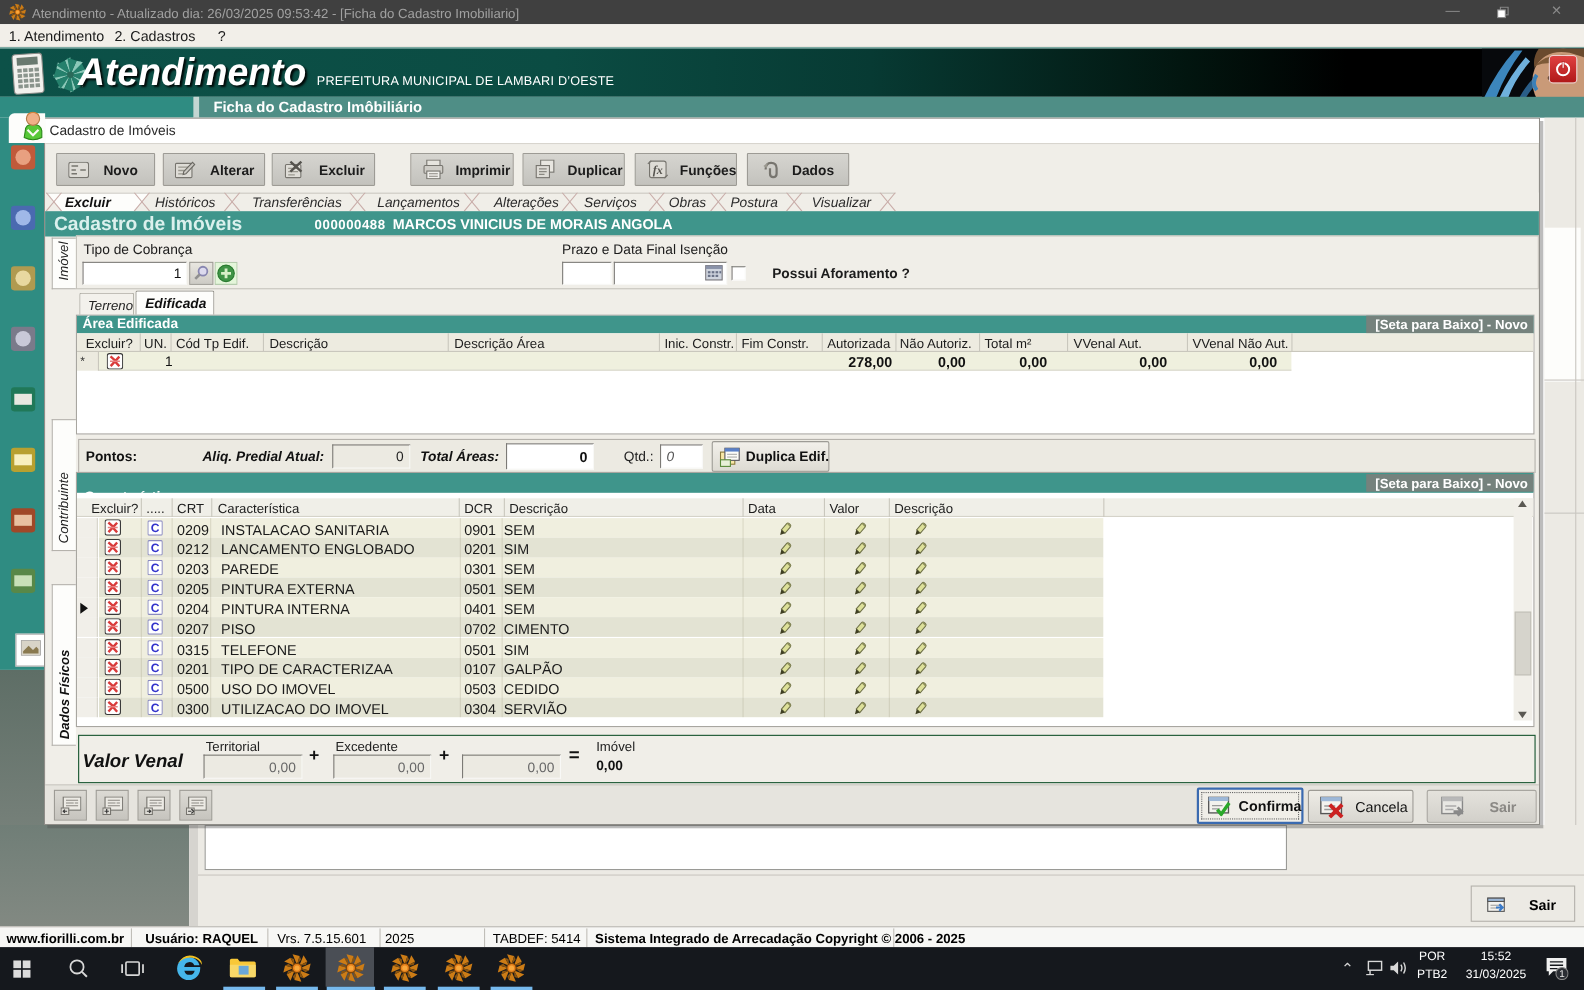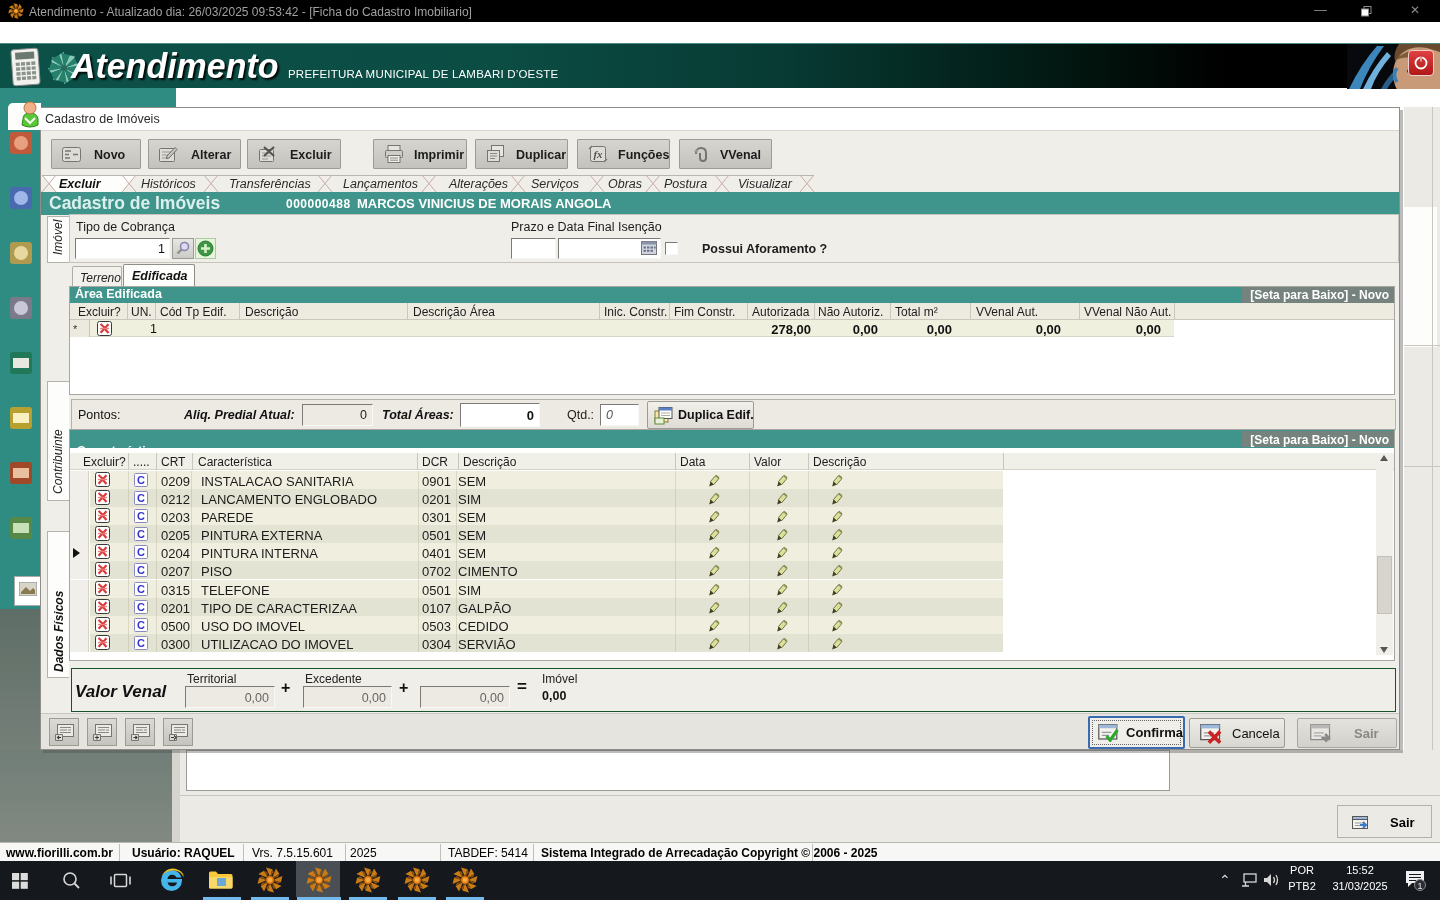--- a/index.html
+++ b/index.html
@@ -1,21 +1,21 @@
 <!DOCTYPE html>
 <html><head>
 <meta charset="utf-8">
 <style>
 * { margin:0; padding:0; box-sizing:border-box; }
 html,body { width:1440px; height:900px; overflow:hidden; background:#fff;
   font-family:"Liberation Sans", sans-serif; }
 .abs { position:absolute; }
 #stage { position:relative; width:1440px; height:900px; }
 
-#titlebar { left:0; top:0; width:1440px; height:22px; background:#000000; }
+#titlebar { left:0; top:0; width:1440px; height:22px; background:#404040; }
 #menubar { left:0; top:22px; width:1440px; height:21px; background:#f2efe9;
   font-size:13px; color:#1a1a1a; border-bottom:1px solid #e5e2db; }
 #banner { left:0; top:43px; width:1440px; height:45px;
   background:linear-gradient(to right,#0c5148 0%, #0b4c43 35%, #073a33 55%, #02150f 75%, #000 85%, #000 100%);
   border-top:1px solid #4b8d84; }
 #atlogo { left:71px; top:2px; font-size:35px; transform:scaleX(0.97); transform-origin:0 0; font-weight:bold; font-style:italic;
   color:#ffffff; text-shadow:2px 2px 2px rgba(0,0,0,0.9); }
 #preftxt { left:288px; top:24px; font-size:11.5px; color:#fff; letter-spacing:0.2px; }
 
 #fichabar { left:176px; top:88px; width:1264px; height:19px; background:#4f8e86; }
@@ -106,20 +106,25 @@
       </svg>
     <div class="abs" style="left:29px;top:5px;font-size:12px;color:#a0a0a0;">Atendimento - Atualizado dia: 26/03/2025 09:53:42 - [Ficha do Cadastro Imobiliario]</div>
     <div class="abs" style="left:1314px;top:2px;color:#8a8a8a;font-size:13px;">—</div>
     <svg class="abs" style="left:1361px;top:6px" width="11" height="11">
         <rect x="3" y="0.5" width="7" height="7" fill="none" stroke="#8a8a8a"></rect>
         <rect x="0.5" y="3" width="7" height="7" fill="#fff" stroke="#8a8a8a"></rect>
       </svg>
     <div class="abs" style="left:1410px;top:3px;color:#8a8a8a;font-size:12px;">✕</div>
   </div>
 
+  <div id="menubar" class="abs">
+    <span class="abs" style="left:8px;top:3px;">1. Atendimento</span>
+    <span class="abs" style="left:104px;top:3px;">2. Cadastros</span>
+    <span class="abs" style="left:198px;top:3px;">?</span>
+  </div>
 
   <div id="banner" class="abs">
     <svg class="abs" style="left:9px;top:3px" width="34" height="41" viewBox="0 0 34 41">
       <rect x="3" y="2" width="27" height="36" rx="3" fill="#f2f1ed" stroke="#8a8a86" transform="rotate(-4 17 20)"></rect>
       <rect x="7" y="5" width="19" height="7" fill="#6a7a70" transform="rotate(-4 17 20)"></rect>
       <g transform="rotate(-4 17 20)" fill="#8a948c">
         <rect x="7" y="15" width="4" height="3.4"></rect>
           <rect x="12.2" y="15" width="4" height="3.4"></rect>
           <rect x="17.4" y="15" width="4" height="3.4"></rect>
           <rect x="22.6" y="15" width="4" height="3.4"></rect>
@@ -168,20 +173,24 @@
     </svg>
     <div class="abs" style="left:1408px;top:6px;width:26px;height:26px;background:linear-gradient(#e04040,#b01818);border:1px solid #f0d0d0;border-radius:4px;">
       <svg style="position:absolute;left:4px;top:4px" width="16" height="16" viewBox="0 0 16 16">
         <circle cx="8" cy="8" r="5.5" fill="none" stroke="#fff" stroke-width="1.8"></circle>
         <rect x="7.1" y="1" width="1.8" height="6" fill="#fff" stroke="#b01818" stroke-width="0.6"></rect>
       </svg>
     </div>
   </div>
 
   <div id="tealtop" class="abs"></div>
+  <div id="fichabar" class="abs">
+    <div style="position:absolute;left:0;top:0;width:5px;height:19px;background:#c2d6d2;"></div>
+    <div style="position:absolute;left:18px;top:2px;font-size:13.5px;font-weight:bold;color:#fff;">Ficha do Cadastro Imôbiliário</div>
+  </div>
   <div id="leftstrip" class="abs"></div>
   <div id="leftgray" class="abs"></div>
   <div id="botgray" class="abs"></div>
   <div class="abs" style="left:172px;top:750px;width:8px;height:92px;background:#d6d4cf;"></div>
   <div id="parent-right" class="abs">
     <div style="position:absolute;left:0px;top:100px;width:33px;height:140px;background:#fdfdfb;"></div>
     <div style="position:absolute;left:28px;top:0;width:1px;height:688px;background:#c9c6c0;"></div>
     <div style="position:absolute;left:0px;top:238px;width:36px;height:1px;background:#c9c6c0;"></div>
     <div style="position:absolute;left:0px;top:359px;width:36px;height:1px;background:#c9c6c0;"></div>
   </div>
@@ -290,21 +299,21 @@
           <text x="10" y="13" font-size="11" font-style="italic" font-weight="bold" fill="#55534e" text-anchor="middle" font-family="Liberation Serif">fx</text>
           <path d="M1 4 L4 1 M16 17 L19 14" stroke="#77756f" stroke-width="1.2"></path>
         </svg>
         <span class="lbl" style="left:40px;">Funções</span>
       </div>
     <div class="tbtn" style="left:638px;width:93px;">
         <svg style="position:absolute;left:10px;top:5px" width="20" height="18" viewBox="0 0 20 18">
           <path d="M6 9 Q6 3 11 3 Q16 3 16 8 L16 13 Q16 16 13 16 Q10 16 10 13 L10 8" fill="none" stroke="#77756f" stroke-width="2"></path>
           <path d="M4 6 L8 3 L7 8 Z" fill="#9a988f"></path>
         </svg>
-        <span class="lbl" style="left:40px;">VVenal</span>
+        <span class="lbl" style="left:40px;">Dados</span>
       </div>
 
     <div style="position:absolute;left:0px;top:67px;width:1358px;height:17px;background:#f0eee8;">
       <svg style="position:absolute;left:0;top:0" width="780" height="17">
         <polygon points="1,0 95,0 81,17 15,17" fill="#fdfdfb"></polygon>
         <path d="M1 0.5 L773 0.5" stroke="#b9b6ae" fill="none"></path>
         <g stroke="#c8aca8" stroke-width="1" fill="none">
           <path d="M15 0 L1 17"></path>
             <path d="M1 0 L15 17"></path>
             <path d="M95 0 L81 17"></path>
@@ -434,21 +443,21 @@
         <span style="position:absolute;left:60px;top:2px;font-size:12.5px;color:#111;">1</span>
         <span style="position:absolute;right:363px;top:2px;font-size:13px;font-weight:bold;color:#111;">278,00</span>
         <span style="position:absolute;right:296px;top:2px;font-size:13px;font-weight:bold;color:#111;">0,00</span>
         <span style="position:absolute;right:222px;top:2px;font-size:13px;font-weight:bold;color:#111;">0,00</span>
         <span style="position:absolute;right:113px;top:2px;font-size:13px;font-weight:bold;color:#111;">0,00</span>
         <span style="position:absolute;right:13px;top:2px;font-size:13px;font-weight:bold;color:#111;">0,00</span>
       </div>
     </div>
 
     <div style="position:absolute;left:30px;top:291px;width:1325px;height:31px;background:#eceae2;border:1px solid #b5b2ac;">
-      <span style="position:absolute;left:6px;top:8px;font-size:12.5px;font-weight:normal;color:#111;">Pontos:</span>
+      <span style="position:absolute;left:6px;top:8px;font-size:12.5px;font-weight:bold;color:#111;">Pontos:</span>
       <span style="position:absolute;left:112px;top:8px;font-size:12.5px;font-weight:bold;font-style:italic;color:#111;">Aliq. Predial Atual:</span>
       <div class="sunken" style="left:230px;top:4px;width:71px;height:22px;background:#eceae2;">
           <span style="position:absolute;right:5px;top:3px;font-size:12.5px;color:#222;">0</span>
         </div>
       <span style="position:absolute;left:310px;top:8px;font-size:12.5px;font-weight:bold;font-style:italic;color:#111;">Total Áreas:</span>
       <div class="sunken" style="left:388px;top:3px;width:80px;height:24px;">
           <span style="position:absolute;right:5px;top:4px;font-size:13px;font-weight:bold;color:#111;">0</span>
         </div>
       <span style="position:absolute;left:495px;top:8px;font-size:12.5px;color:#222;">Qtd.:</span>
       <div class="sunken" style="left:528px;top:4px;width:39px;height:22px;">

